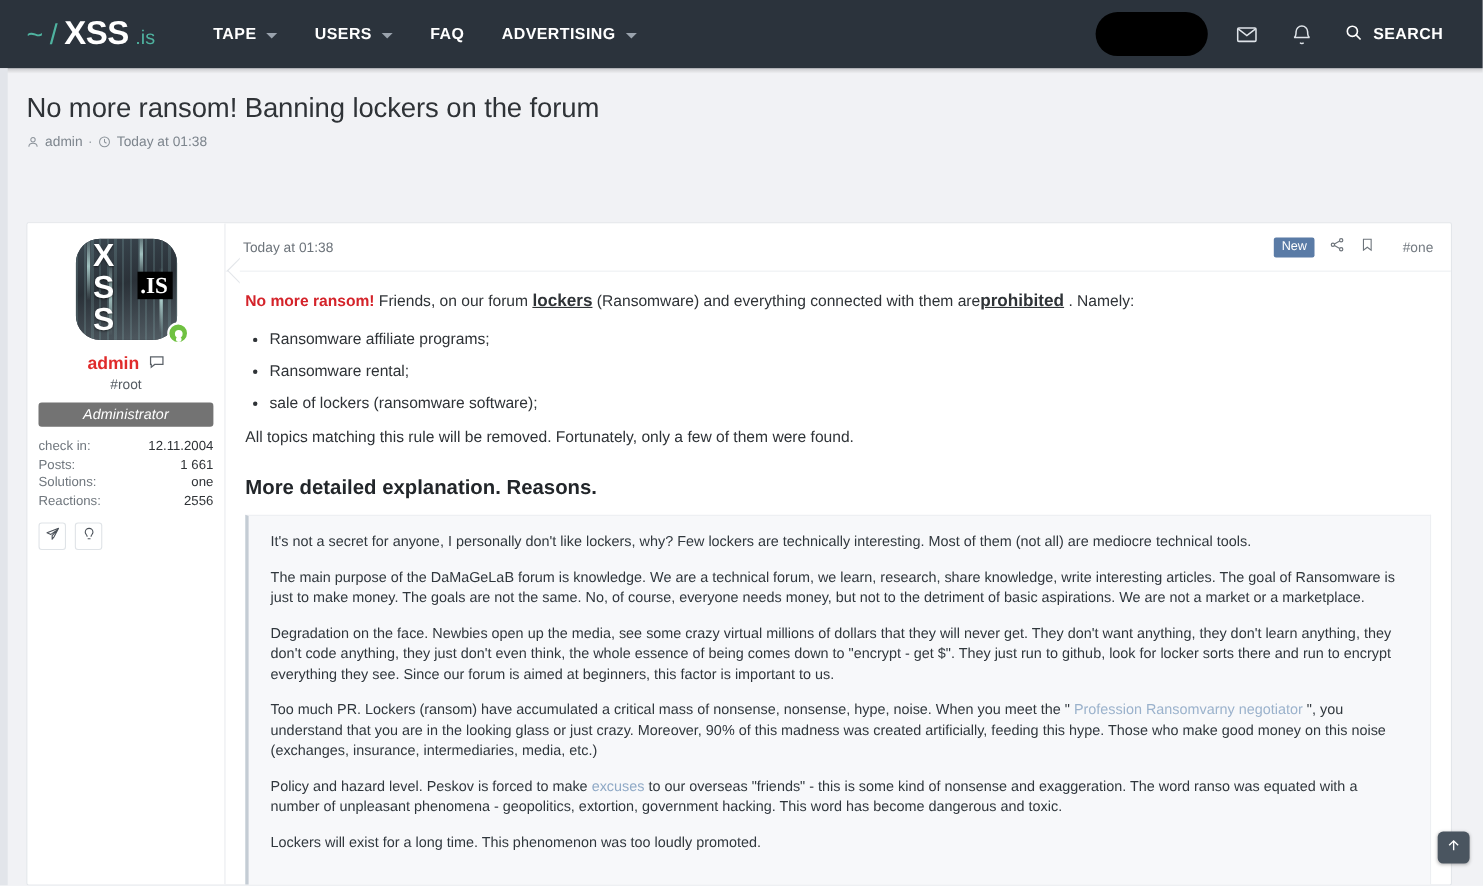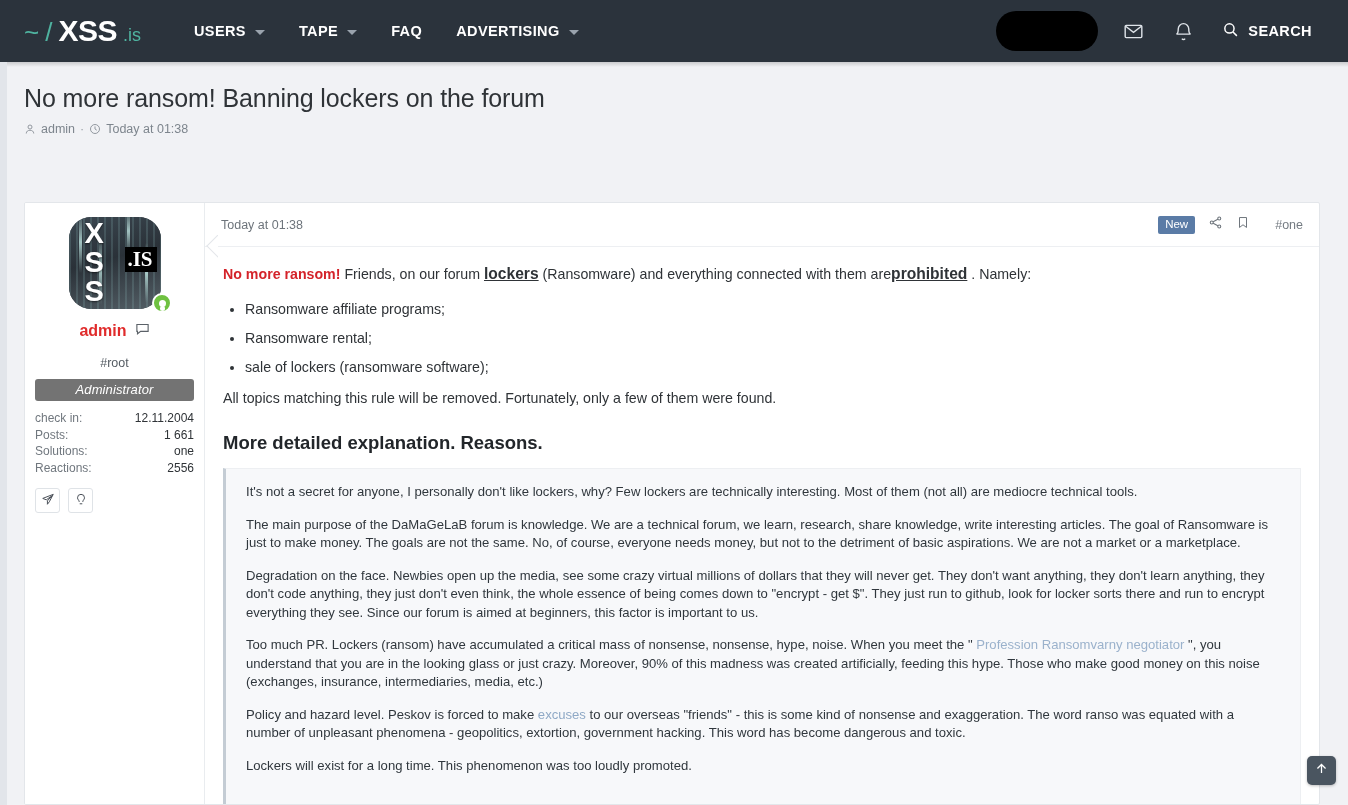--- a/index.html
+++ b/index.html
@@ -121,21 +121,21 @@
     font-family:"Liberation Serif", serif;
   }
   .online-dot {
     position:absolute; right: 22px; bottom: -4px; width: 20px; height: 20px; border-radius: 50%;
     background: #6fc141; border: 2px solid #fff; display:flex; align-items:center; justify-content:center;
   }
   .online-dot::after { content:""; width:7px; height:7px; border-radius:50%; background:#fff; box-shadow: 0 5px 0 -1px #fff; }
 
   .username-row { display:flex; align-items:center; justify-content:center; gap: 8px; margin-top: 12px; }
   .username { color:#e02b2b; font-size: 16px; font-weight: bold; cursor: pointer; }
-  .user-title { text-align:center; font-size: 12.5px; color:#555c63; margin-top: 16px; }
+  .user-title { text-align:center; font-size: 12.5px; color:#555c63; margin-top: 2px; }
   .rank-badge {
     margin: 9px 0 0 0; background: #737373; color:#fff; text-align:center;
     font-size: 13px; border-radius: 3px; padding: 3px 0 4px 0; letter-spacing: .1px; font-style: italic;
   }
   .stats { margin-top: 9px; font-size: 12px; color:#6d747b; }
   .stat-row { display:flex; justify-content:space-between; line-height: 16.5px; text-align: right; }
   .stat-row .k { color:#70777e; }
   .stat-row .v { color:#2f3337; }
   .user-icons { display:flex; gap: 8px; margin-top: 12px; }
   .uicon {
@@ -201,25 +201,25 @@
 
       <div class="logo">
         <span class="tilde">~</span>
         <span class="slash">/</span>
         <span class="xss">XSS</span>
         <span class="is">.is</span>
       </div>
 
       <div class="nav">
         <div class="nav-item">
+          <span>TAPE</span>
+          <span class="caret"></span>
+        </div>
+        <div class="nav-item">
           <span>USERS</span>
-          <span class="caret"></span>
-        </div>
-        <div class="nav-item">
-          <span>TAPE</span>
           <span class="caret"></span>
         </div>
         <div class="nav-item">
           <span>FAQ</span>
         </div>
         <div class="nav-item">
           <span>ADVERTISING</span>
           <span class="caret"></span>
         </div>
       </div>

